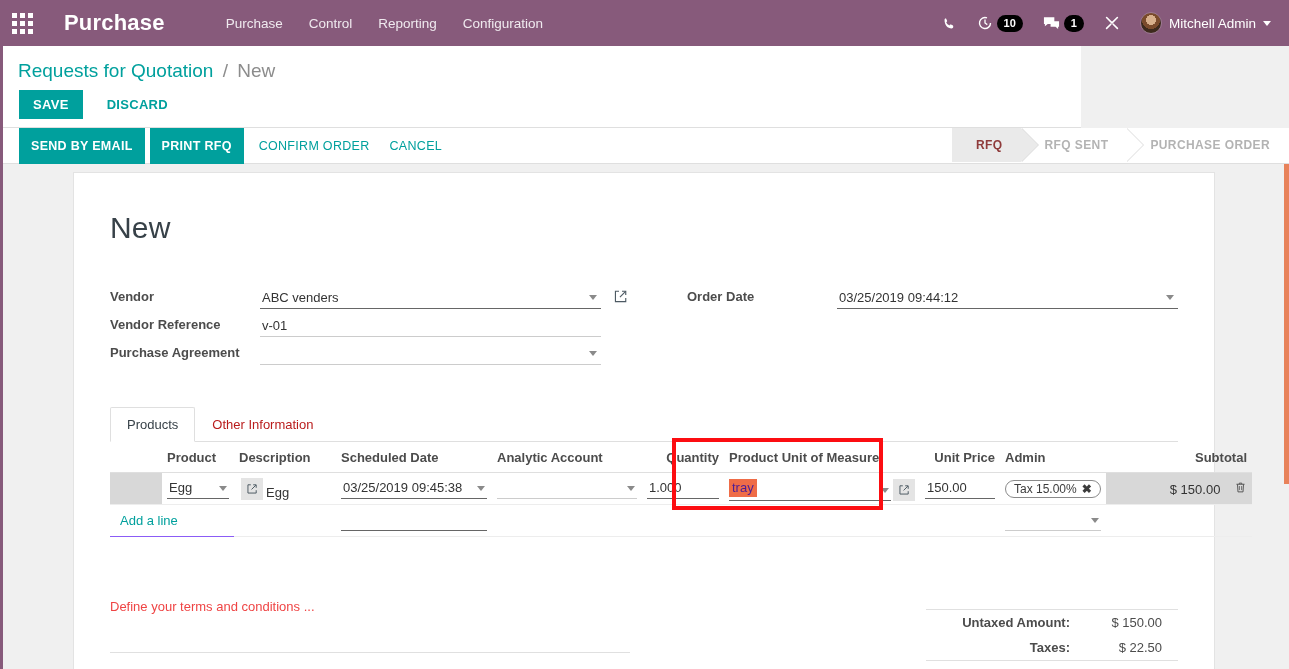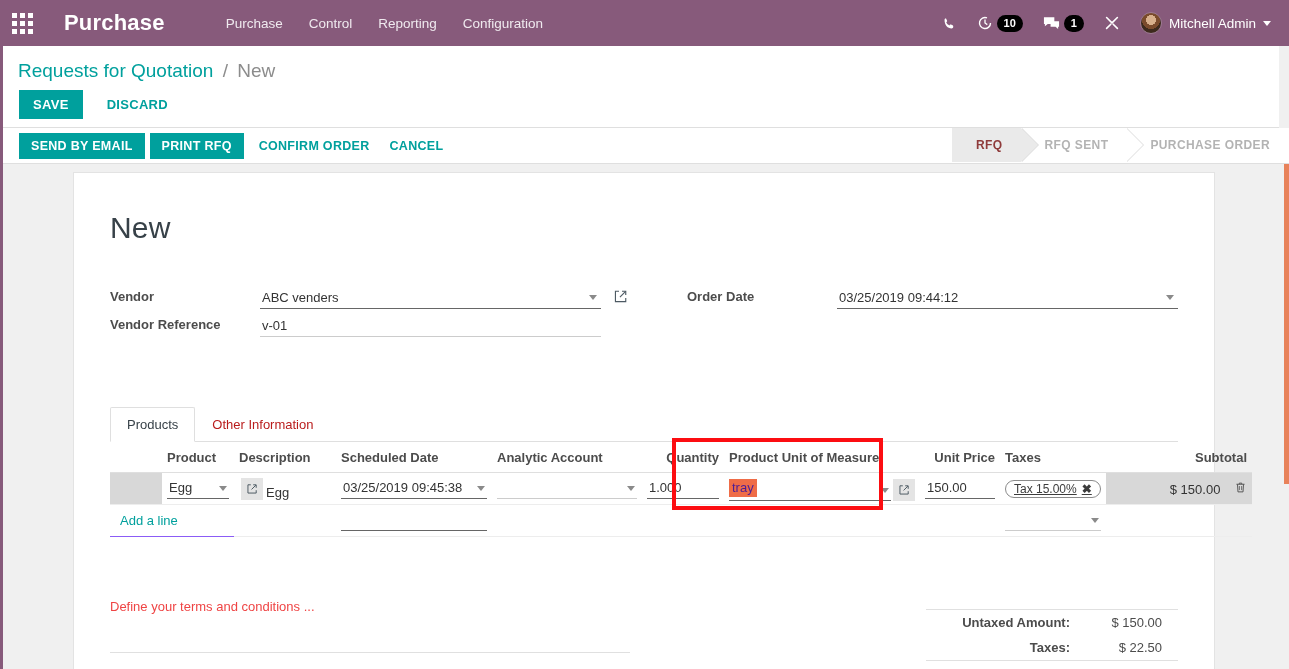--- a/index.html
+++ b/index.html
@@ -57,21 +57,21 @@
     border-top: 5px solid #fff; margin-left: 7px;
   }
 
   
   .left-strip {
     position: absolute; left: 0; top: 46px; width: 3px; height: 623px; background: #875A7B;
   }
 
   
   .control-panel {
-    position: absolute; left: 3px; top: 46px; width: 1276px; height: 82px;
+    position: absolute; left: 3px; top: 46px; width: 1078px; height: 82px;
     background: #fff; border-bottom: 1px solid #dfdfdf;
   }
   .breadcrumb { position: absolute; left: 15px; top: 14px; font-size: 19px; }
   .bc-link { color: #00A09D; cursor: pointer; }
   .bc-sep { color: #8c8c8c; margin: 0 4px; }
   .bc-current { color: #8c8c8c; }
   .cp-buttons { position: absolute; left: 16px; top: 44px; display: flex; align-items: center; }
   .btn-save {
     background: #00A09D; color: #fff; font-size: 13px; font-weight: bold;
     padding: 7px 14px; border: none; cursor: pointer; letter-spacing: .3px;
@@ -79,27 +79,27 @@
   .btn-discard {
     color: #00A09D; font-size: 13px; font-weight: bold; margin-left: 16px;
     padding: 7px 8px; cursor: pointer; letter-spacing: .3px; background: none; border: none;
   }
 
   
   .action-bar {
     position: absolute; left: 3px; top: 128px; width: 1286px; height: 36px;
     background: #fff; border-bottom: 1px solid #dfdfdf;
   }
-  .ab-left { position: absolute; left: 16px; top: 0; display: flex; align-items: center; height: 36px; }
+  .ab-left { position: absolute; left: 16px; top: 0; display: flex; height: 36px; }
   .btn-primary {
     background: #00A09D; color: #fff; font-size: 12.5px; font-weight: bold;
     padding: 6px 12px; border: none; cursor: pointer; margin-right: 5px; letter-spacing: .3px;
   }
   .btn-flat {
-    color: #00A09D; background: none; border: none; font-size: 12.5px; font-weight: bold;
+    color: #00A09D; background: none; border: none; font-size: 12.5px; font-weight: normal;
     padding: 6px 10px; cursor: pointer; letter-spacing: .3px;
   }
   .statusbar {
     position: absolute; right: 1px; top: 0; height: 34px; display: flex; align-items: stretch;
     background: #fff;
   }
   .status-step {
     position: relative; display: flex; align-items: center; padding: 0 18px 0 24px;
     font-size: 12px; font-weight: bold; color: #b3b3b3; background: #fff;
     letter-spacing: .4px; white-space: nowrap; cursor: pointer;
@@ -194,21 +194,21 @@
     align-items: center; justify-content: center; cursor: pointer; flex: none; margin-left: 2px; }
   .plain-text { font-size: 13px; color: #333; padding-left: 3px; }
 
   .sel-highlight {
     background: #ef6c47; color: #4c1d95; padding: 1px 3px 2px 3px; font-size: 13px;
     display: inline-block; line-height: 15px;
   }
 
   .tax-tag {
     display: inline-flex; align-items: center; border: 1px solid #8a8a8a;
-    border-radius: 11px; padding: 1px 8px; font-size: 12px; color: #3c3c3c; white-space: nowrap; text-decoration: underline;
+    border-radius: 11px; padding: 1px 8px; font-size: 12px; color: #3c3c3c; white-space: nowrap;
   }
   .tax-x { margin-left: 5px; font-size: 12px; font-weight: bold; color: #3c3c3c; cursor: pointer; }
 
   .trash-icon { margin-left: 10px; cursor: pointer; color: #555; }
 
   .add-line {
     color: #00A09D; font-size: 13px; cursor: pointer; padding: 5px 5px 5px 5px; display: inline-block;
   }
 
   
@@ -351,20 +351,27 @@
                     <path d="M9.6 2.4h4v4"></path>
                     <path d="M13.2 2.8L7.4 8.6"></path>
                 </svg>
               </span>
             </div>
           </div>
           <div class="form-row">
             <div class="f-label">Vendor Reference</div>
             <div class="f-field">
               <input class="f-input" value="v-01" style="">
+            </div>
+          </div>
+          <div class="form-row">
+            <div class="f-label">Purchase Agreement</div>
+            <div class="f-field">
+              <input class="f-input" value="" style="">
+              <span class="f-caret"></span>
             </div>
           </div>
         </div>
 
         <div class="form-col right">
           <div class="form-row">
             <div class="f-label">Order Date</div>
             <div class="f-field">
               <input class="f-input strong" value="03/25/2019 09:44:12" style="">
               <span class="f-caret"></span>
@@ -397,21 +404,21 @@
           <thead>
             <tr>
               <th></th>
               <th>Product</th>
               <th>Description</th>
               <th>Scheduled Date</th>
               <th>Analytic Account</th>
               <th class="num">Quantity</th>
               <th>Product Unit of Measure</th>
               <th class="num">Unit Price</th>
-              <th>Taxes</th>
+              <th>Admin</th>
               <th class="num">Subtotal</th>
             </tr>
           </thead>
           <tbody>
             <tr>
               <td class="handle-cell"></td>
               <td>
                 <div class="cell-inline">
                   <input class="cell-input" value="Egg" style="">
                   <span class="cell-caret"></span>

